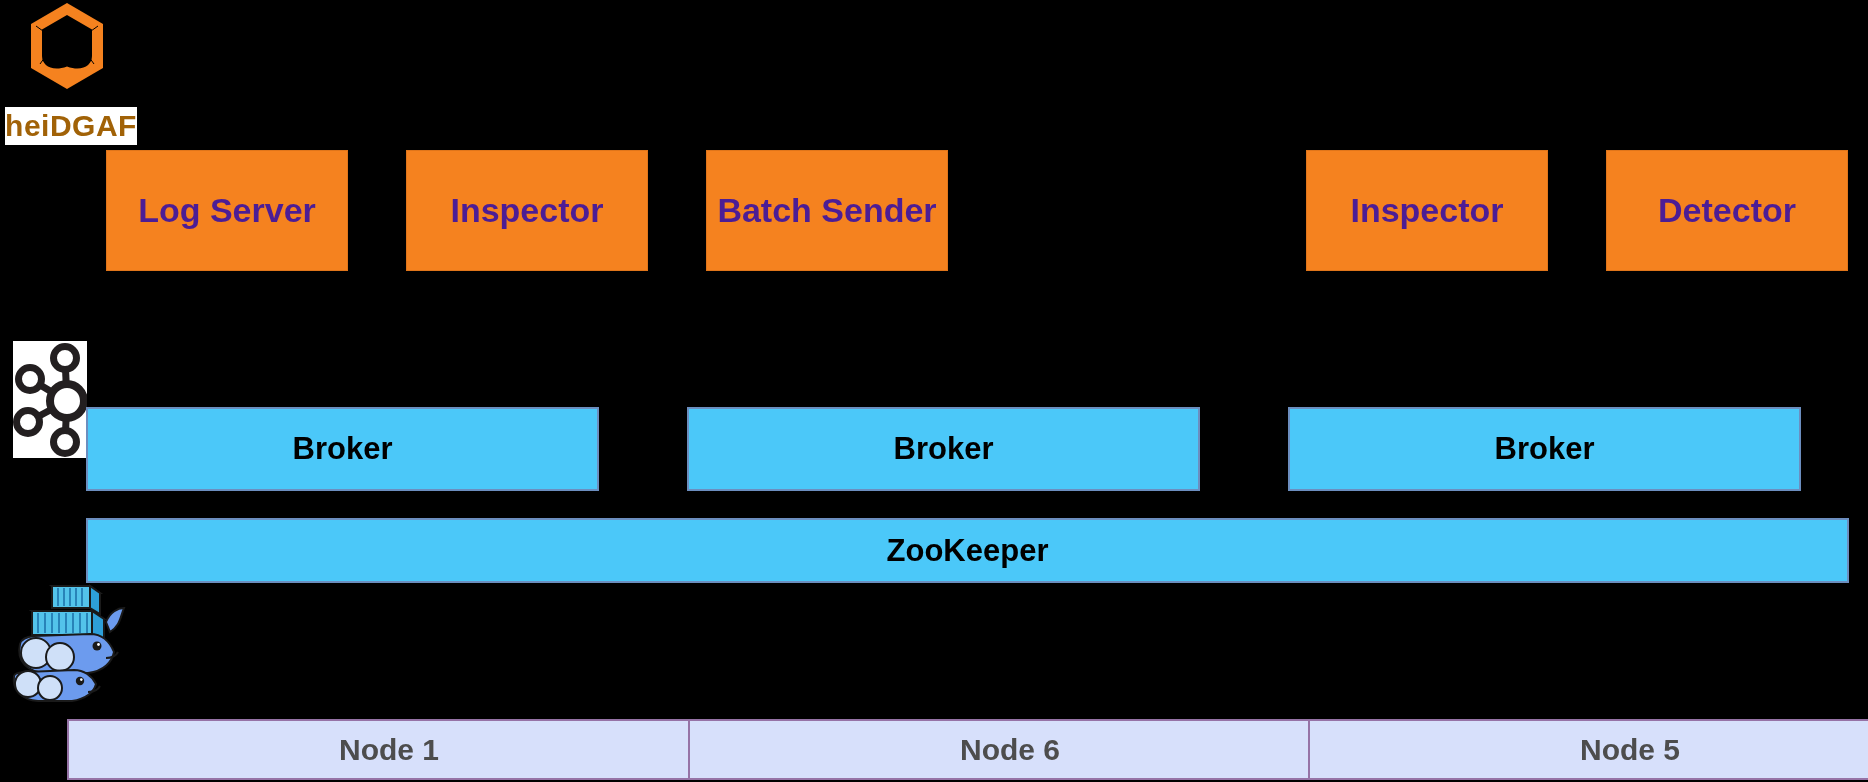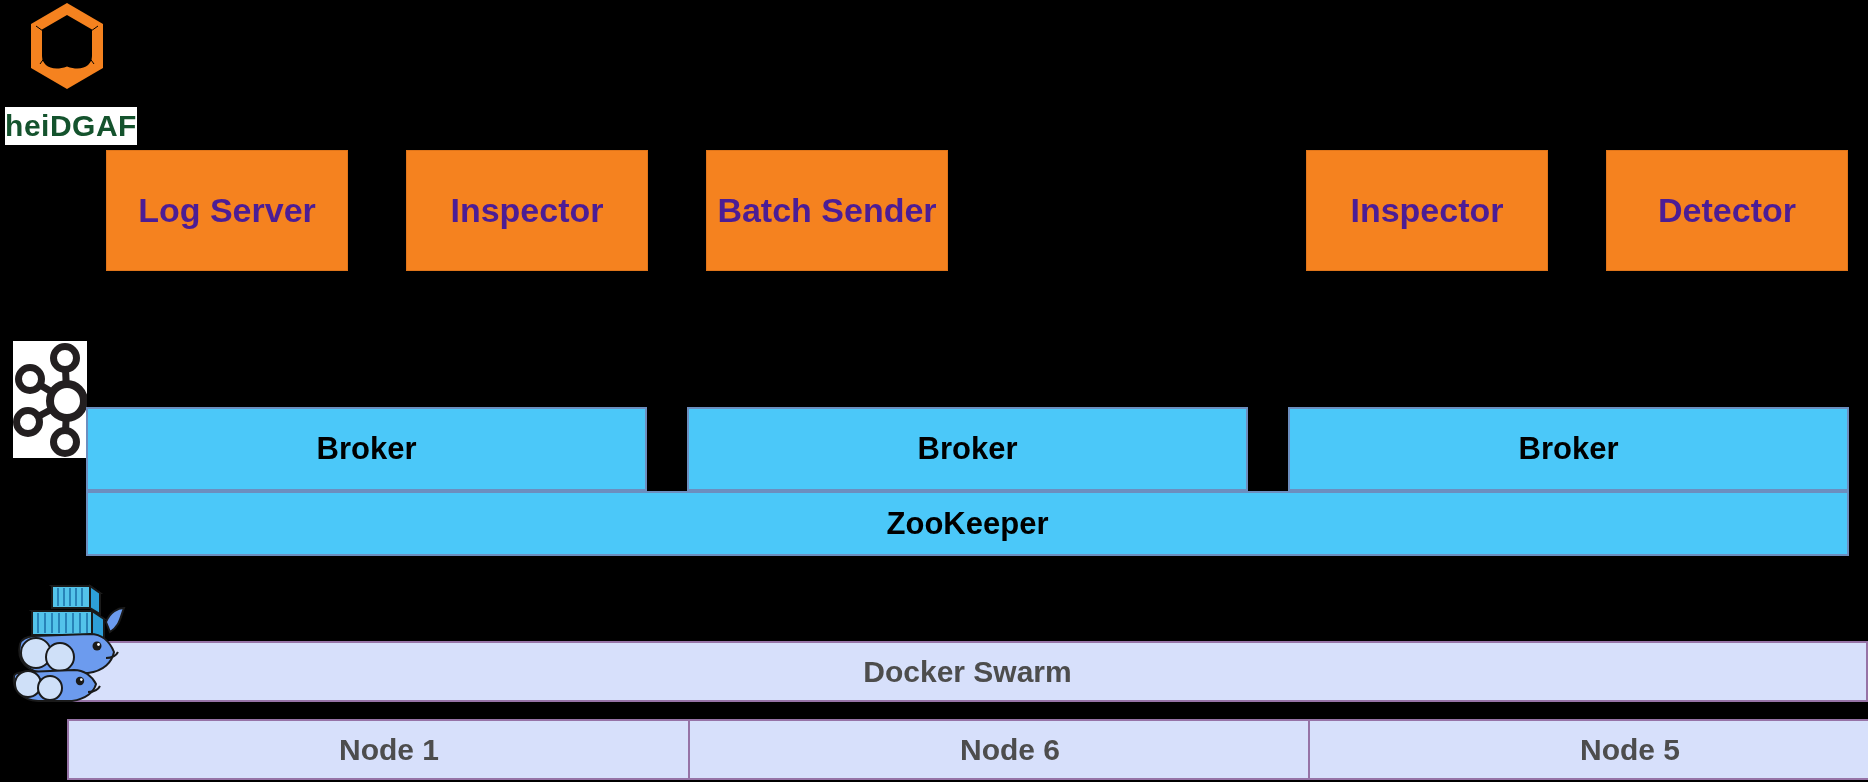--- a/index.html
+++ b/index.html
@@ -13,21 +13,21 @@
     height: 782px;
     background: #000;
     overflow: hidden;
   }
   .abs { position: absolute; box-sizing: border-box; }
 
   
   .logo-icon { left: 28px; top: 2px; width: 78px; height: 88px; }
   .logo-label {
     left: 5px; top: 107px; width: 132px; height: 38px;
-    background: #ffffff; color: #14532d;
+    background: #ffffff; color: #a16207;
     font-size: 30px; font-weight: bold;
     display: flex; align-items: center; justify-content: center;
     letter-spacing: 0.5px;
   }
 
   
   .service {
     top: 150px; width: 242px; height: 121px;
     background: #F5821F;
     border: 1px solid #e0751a;
@@ -44,22 +44,22 @@
   }
 
   
   .cyan-bar {
     background: #4BC8F9;
     border: 2px solid #6C8EBF;
     color: #000;
     font-size: 31px; font-weight: bold;
     display: flex; align-items: center; justify-content: center;
   }
-  .broker { top: 407px; height: 84px; width: 561px; }
-  .zookeeper { left: 86px; top: 491px; width: 1763px; height: 65px; }
+  .broker { top: 407px; height: 84px; width: 513px; }
+  .zookeeper { left: 86px; top: 518px; width: 1763px; height: 65px; }
 
   
   .lav-bar {
     background: #D7E0FB;
     border: 2px solid #9673A6;
     color: #4D4D4D;
     font-size: 30px; font-weight: bold;
     display: flex; align-items: center; justify-content: center;
   }
   .swarm { left: 67px; top: 641px; width: 1801px; height: 61px; }
@@ -130,19 +130,18 @@
     <path d="M100,80 C106,80 110,78 112,74" stroke="#1a1a1a" stroke-width="2" fill="none"></path>
 
     <path d="M8,98 C6,112 16,122 32,123 L66,123 C80,121 88,114 90,106 C86,98 78,92 68,92 L20,94 C12,95 9,95 8,98 Z" fill="#6C9BEE" stroke="#1a1a1a" stroke-width="2"></path>
     <circle cx="22" cy="106" r="13" fill="#CFE0F8" stroke="#1a1a1a" stroke-width="2"></circle>
     <circle cx="44" cy="110" r="12" fill="#CFE0F8" stroke="#1a1a1a" stroke-width="2"></circle>
     <circle cx="74" cy="103" r="4.2" fill="#1a1a1a"></circle>
     <circle cx="75.3" cy="101.6" r="1.3" fill="#fff"></circle>
     <path d="M82,114 C88,114 92,112 94,108" stroke="#1a1a1a" stroke-width="2" fill="none"></path>
   </svg>
 
-  <div class="abs lav-bar swarm">Docker Swarm</div>
 
   <div class="abs lav-bar node" style="left:67px">Node 1</div>
   <div class="abs lav-bar node" style="left:688px">Node 6</div>
   <div class="abs lav-bar node" style="left:1308px">Node 5</div>
 
 </div>
 
 </body></html>

